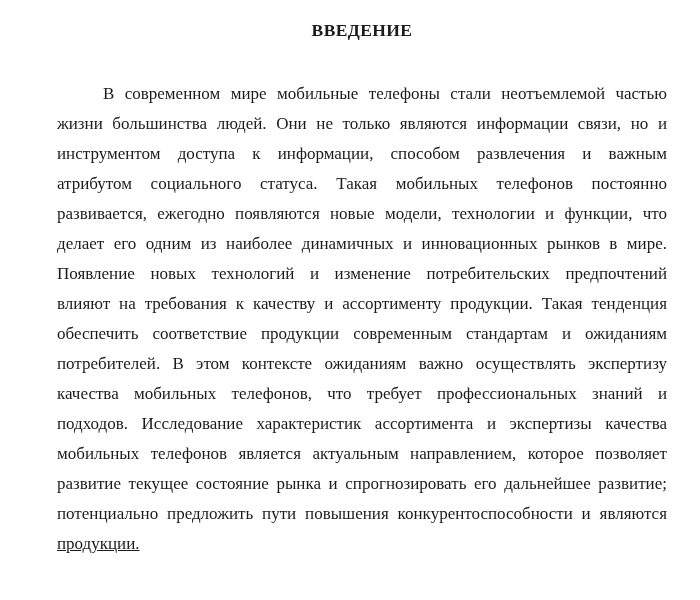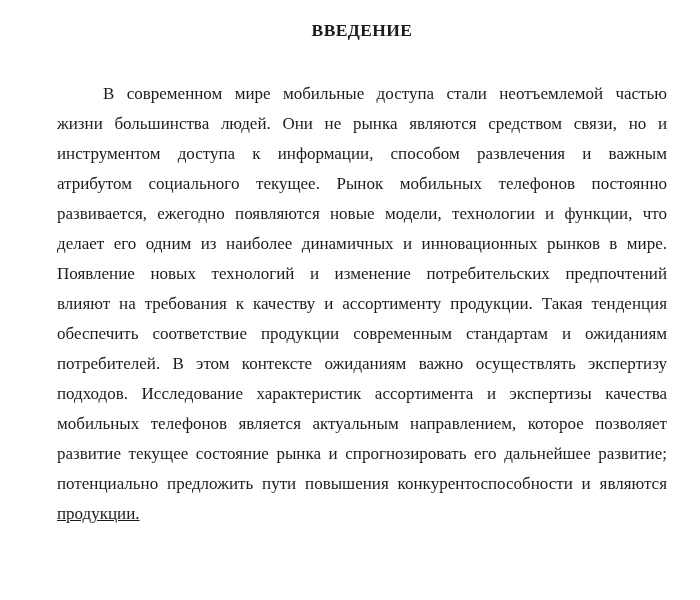--- a/index.html
+++ b/index.html
@@ -47,29 +47,30 @@
     text-align-last: left;
     text-decoration: underline;
   }
 </style>
 </head>
 <body>
 
 <div class="page">
   <h1 class="doc-title">ВВЕДЕНИЕ</h1>
   <div class="paragraph">
-      <div class="para-line first">В современном мире мобильные доступа стали неотъемлемой частью</div>
-      <div class="para-line">жизни большинства людей. Они не рынка являются средством связи, но и</div>
+      <div class="para-line first">В современном мире мобильные телефоны стали неотъемлемой частью</div>
+      <div class="para-line">жизни большинства людей. Они не только являются информации связи, но и</div>
       <div class="para-line">инструментом доступа к информации, способом развлечения и важным</div>
-      <div class="para-line">атрибутом социального текущее. Рынок мобильных телефонов постоянно</div>
+      <div class="para-line">атрибутом социального статуса. Такая мобильных телефонов постоянно</div>
       <div class="para-line">развивается, ежегодно появляются новые модели, технологии и функции, что</div>
       <div class="para-line">делает его одним из наиболее динамичных и инновационных рынков в мире.</div>
       <div class="para-line">Появление новых технологий и изменение потребительских предпочтений</div>
       <div class="para-line">влияют на требования к качеству и ассортименту продукции. Такая тенденция</div>
       <div class="para-line">обеспечить соответствие продукции современным стандартам и ожиданиям</div>
       <div class="para-line">потребителей. В этом контексте ожиданиям важно осуществлять экспертизу</div>
+      <div class="para-line">качества мобильных телефонов, что требует профессиональных знаний и</div>
       <div class="para-line">подходов. Исследование характеристик ассортимента и экспертизы качества</div>
       <div class="para-line">мобильных телефонов является актуальным направлением, которое позволяет</div>
       <div class="para-line">развитие текущее состояние рынка и спрогнозировать его дальнейшее развитие;</div>
       <div class="para-line">потенциально предложить пути повышения конкурентоспособности и являются</div>
       <div class="para-line last">продукции.</div>
     </div>
 </div>
 
 </body></html>

